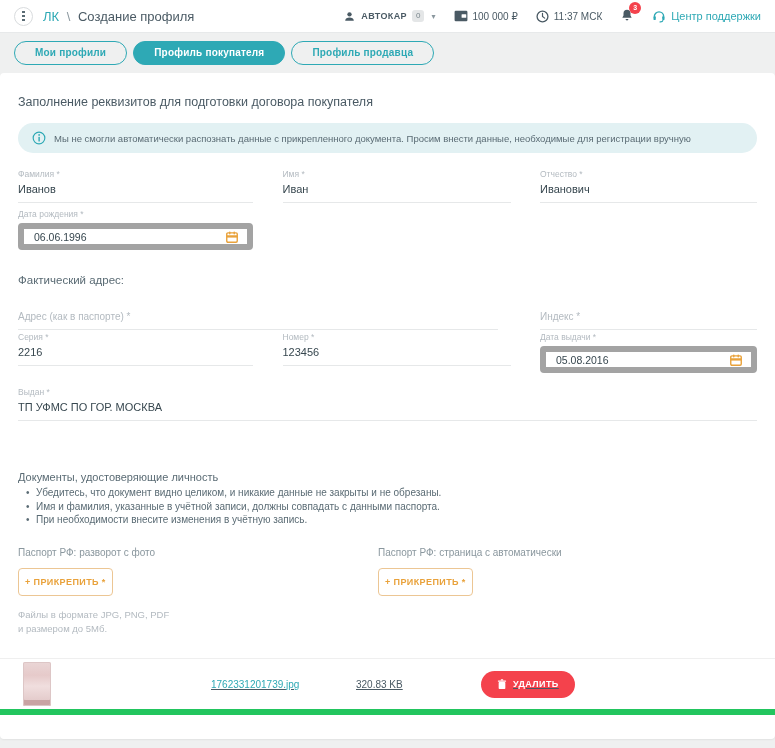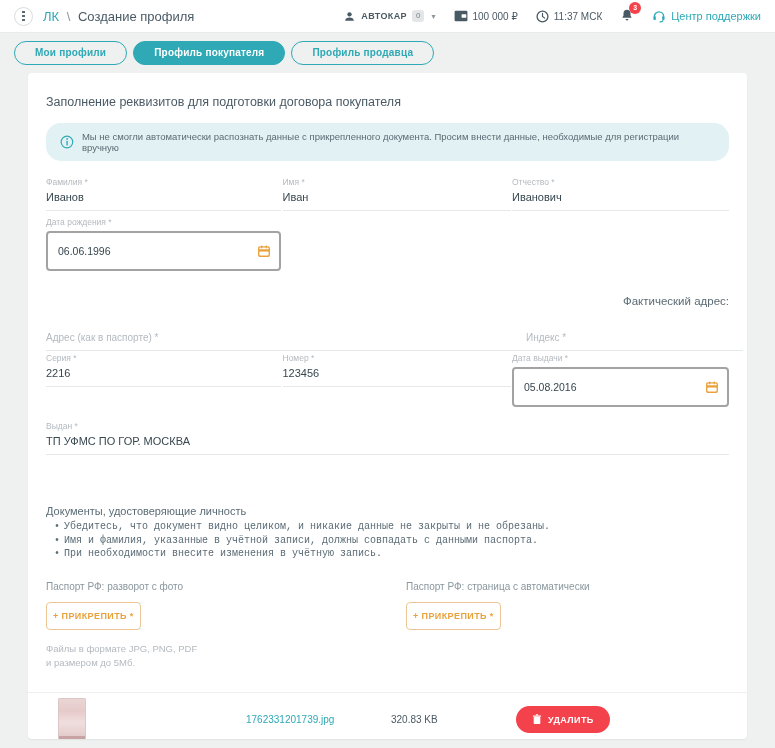--- a/index.html
+++ b/index.html
@@ -45,82 +45,82 @@
   
   .tabs { display:flex; gap:6px; padding:8px 14px; }
   .tab {
     border:1px solid #2ea9b5; color:#2ea9b5; background:transparent;
     border-radius:12px; font-size:10px; font-weight:bold; letter-spacing:.2px;
     padding:5px 20px; cursor:pointer; font-family:inherit; line-height:1.2;
   }
   .tab.active { background:#2ea9b5; color:#fff; }
   
   .card {
-    margin:0 28px; background:#fff; border-radius:4px; height:666px;
+    margin:0 0; background:#fff; border-radius:4px; height:666px;
     box-shadow:0 1px 2px rgba(0,0,0,.06); padding:22px 18px 0 18px; overflow:hidden;
   }
   .page-title { font-size:12.5px; color:#4a5a64; margin-bottom:14px; }
   .notice {
     background:#e2f1f3; border-radius:15px; padding:8px 14px;
     display:flex; align-items:center; gap:8px; margin-bottom:16px;
   }
   .notice-text { font-size:9.5px; color:#5a6b74; }
   
   .grid3 { display:grid; grid-template-columns:235px 228px 217px; justify-content:space-between; }
   .grid-addr { display:grid; grid-template-columns:480px 217px; justify-content:space-between; }
   .field { display:flex; flex-direction:column; }
   .f-label { font-size:8.5px; color:#b3bac0; margin-bottom:4px; }
   .f-input {
     border:none; border-bottom:1px solid #e6e8e9; font-family:inherit;
     font-size:11px; color:#37474f; padding:0 0 7px 0; outline:none; background:transparent; width:100%;
   }
   .f-input::placeholder { color:#b3bac0; font-size:10px; }
   .empty-field .f-input { padding-top:6px; }
   .date-box {
-    border:2px solid #a3a3a3; border-radius:4px; height:40px;
+    border:6px solid #a3a3a3; border-radius:4px; height:27px;
     display:flex; align-items:center; padding:0 8px 0 10px; background:#fff;
   }
   .date-box input {
     border:none; outline:none; flex:1; font-family:inherit; font-size:10.5px; color:#37474f; background:transparent;
   }
   .cal-btn { background:none; border:none; cursor:pointer; padding:0; display:flex; }
   .section-label { font-size:11.5px; color:#5a6b74; }
   
   .doc-title { font-size:11px; color:#5a6b74; margin-bottom:3px; }
-  .doc-bullets { list-style:none;font-family:Liberation Mono, monospace; }
+  .doc-bullets { list-style:none; }
   .doc-bullets li { font-size:10px; color:#5a6b74; padding-left:18px; position:relative; line-height:1.35; }
   .doc-bullets li::before { content:"•"; position:absolute; left:8px; color:#5a6b74; }
   .uploads { display:grid; grid-template-columns:360px 1fr; margin-top:20px; }
   .upload-label { font-size:10px; color:#8a979e; margin-bottom:10px; }
   .attach-btn {
     border:1px solid #ecc694; background:#fff; color:#e9a23b; border-radius:4px;
     font-size:9px; font-weight:bold; letter-spacing:.4px; padding:8px 6px;
     cursor:pointer; font-family:inherit;
   }
   .upload-hint { font-size:9.5px; color:#b3bac0; margin-top:12px; line-height:1.5; }
   
   .file-list { margin:22px -18px 0 -18px; border-top:1px solid #efefef; }
   .file-row {
     display:grid; grid-template-columns:188px 145px 125px 1fr;
-    align-items:center; padding-left:30px; border-bottom:3px solid #22c55e;
+    align-items:center; padding-left:23px; border-bottom:6px solid #22c55e;text-decoration:underline;
   }
   .file-row.r1 { height:56px; }
   .thumb1 {
     width:28px; height:44px; border-radius:2px;
     background:linear-gradient(180deg,#ead6d6 0%,#e6caca 30%,#f0dede 55%,#dfc4c4 100%);
     box-shadow:inset 0 0 0 1px #ddc6c6, inset 0 -6px 0 #c9a3a3;
   }
   .file-link { color:#2ea9b5; font-size:10px; cursor:pointer; text-decoration:none; }
   .file-size { font-size:10px; color:#4a5a64; }
   .delete-btn {
     justify-self:start; background:#f4424c; color:#fff; border:none; border-radius:14px;
     font-size:9px; font-weight:bold; letter-spacing:.4px; padding:8px 16px;
     display:flex; align-items:center; gap:6px; cursor:pointer; font-family:inherit;
   }
-  .mt6 { margin-top:6px; } .mt18 { margin-top:18px; } .mt24 { margin-top:24px;text-align:right; }
+  .mt6 { margin-top:6px; } .mt18 { margin-top:18px; } .mt24 { margin-top:24px; }
   .mt14 { margin-top:14px; } .mt50 { margin-top:50px; } .mt2 { margin-top:2px; }
   .w235 { width:235px; }
 </style>
 </head>
 <body>
 
 <div class="topbar">
   <button class="kebab-btn">
     <span class="kebab-dots">
         <i></i>

